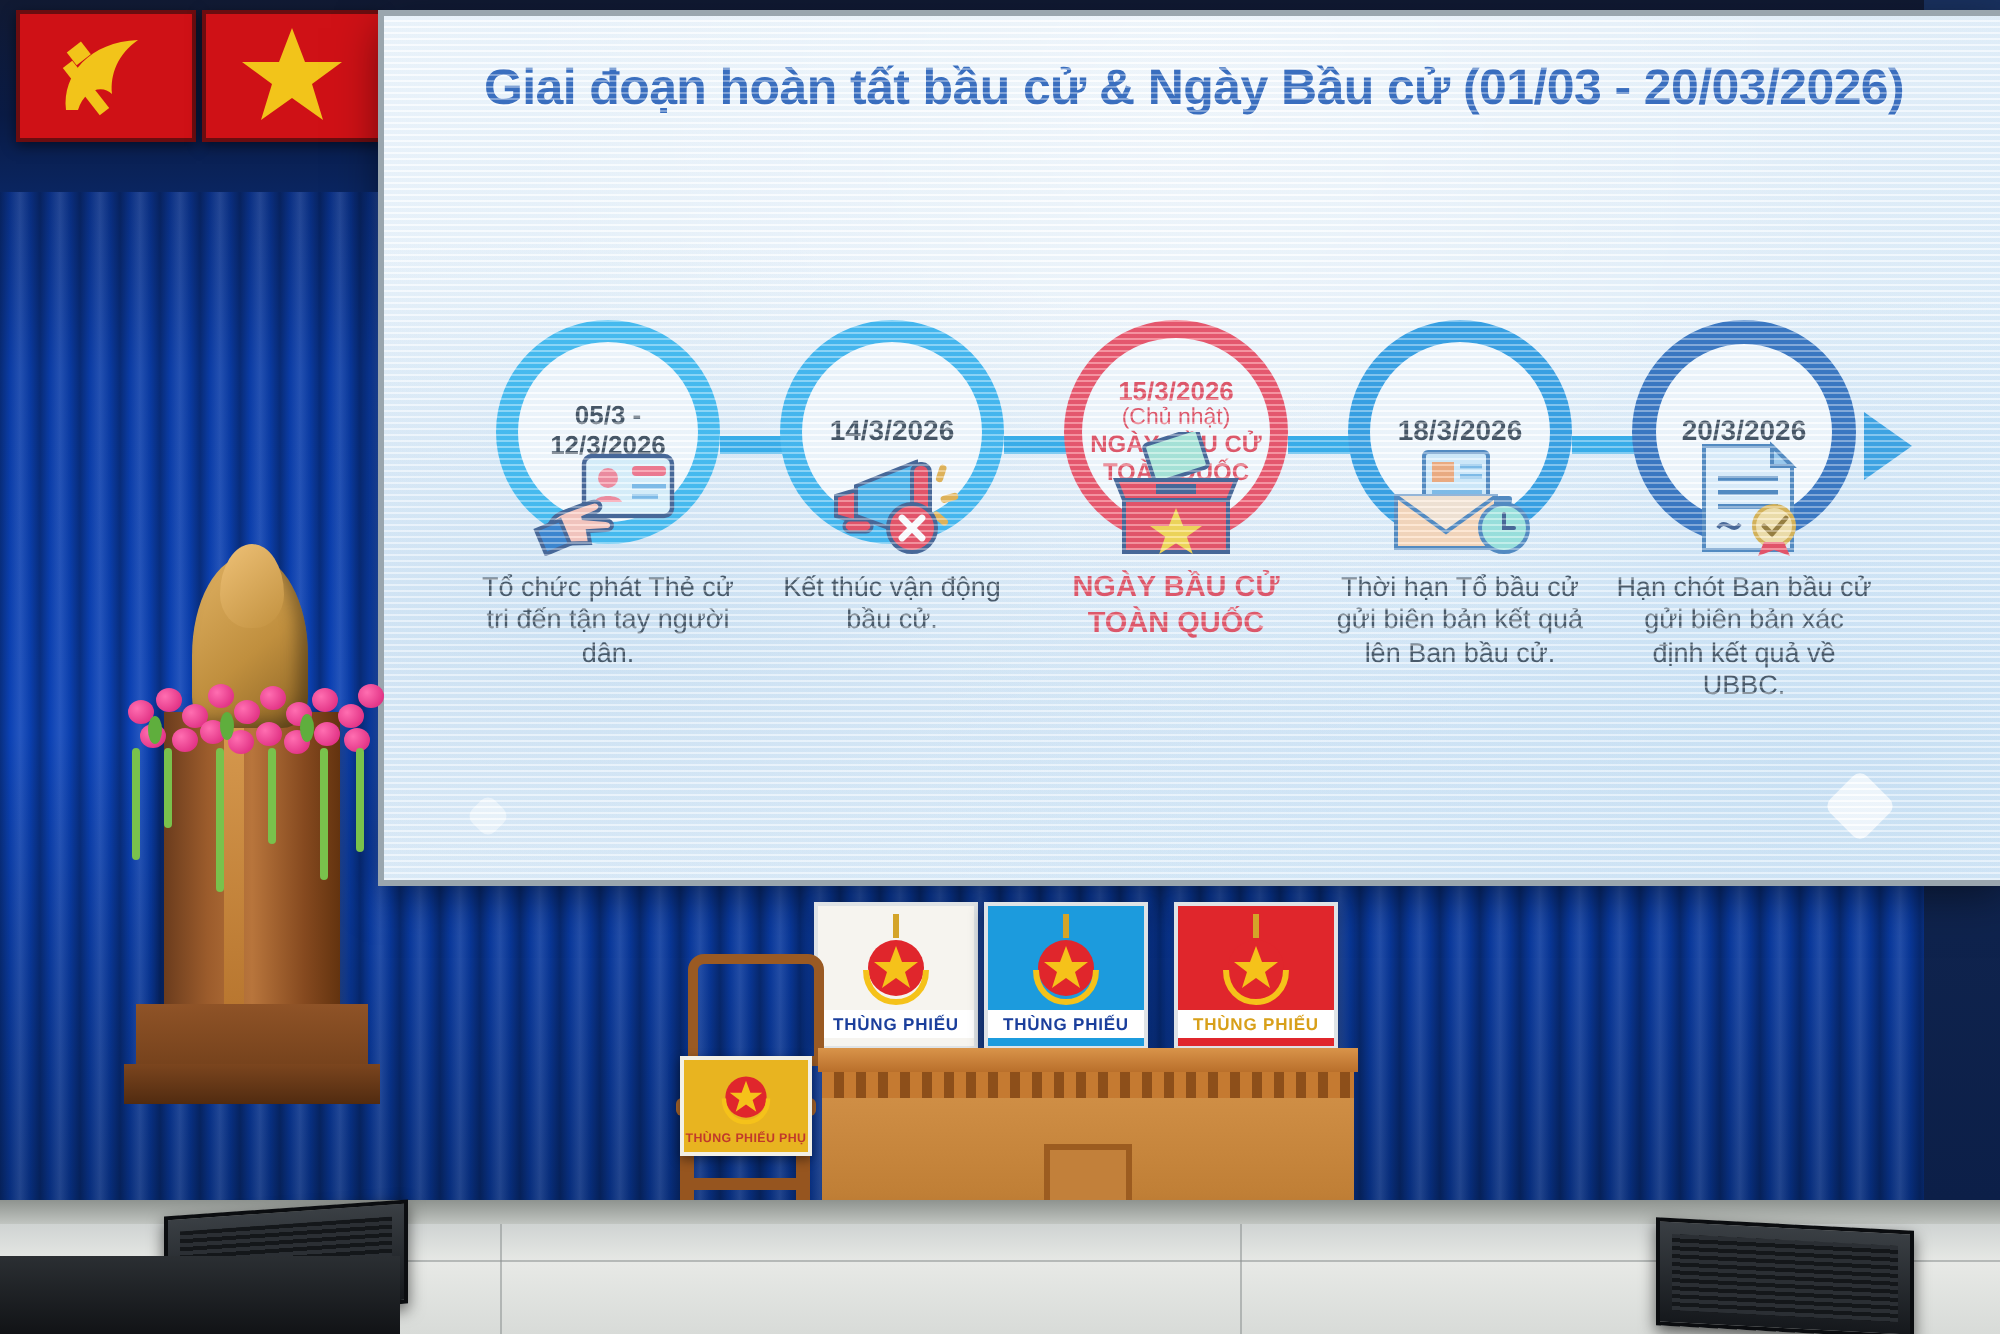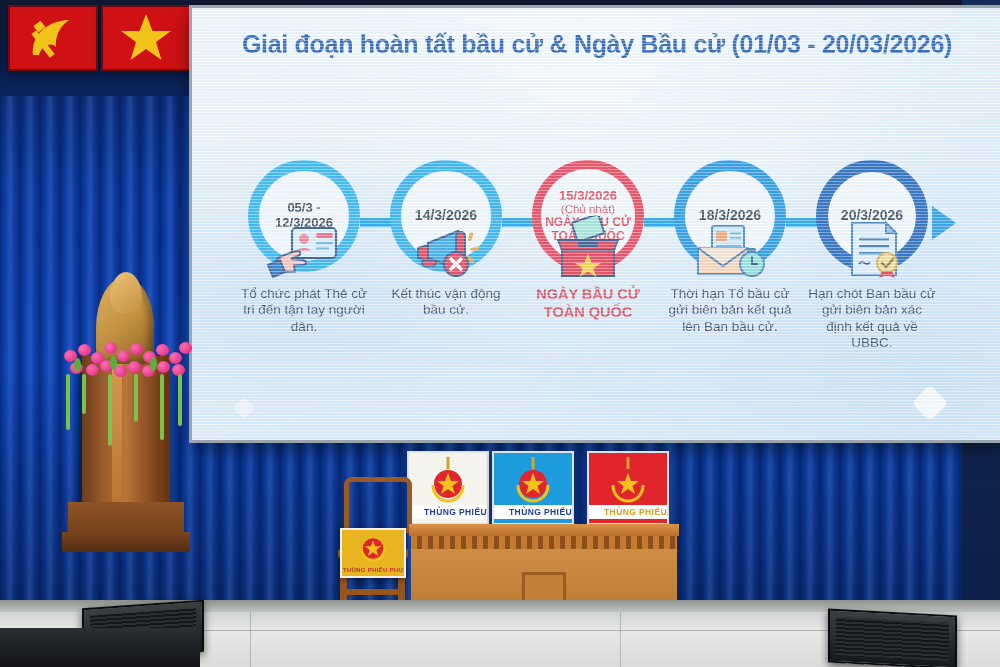--- a/index.html
+++ b/index.html
@@ -112,21 +112,21 @@
     background:#8b4f1a;}
 
   .bbox{position:absolute;width:82px;height:74px;box-sizing:border-box;
     border:2px solid #dfe3e6;box-shadow:0 3px 7px rgba(0,0,0,.45);
     display:flex;flex-direction:column;align-items:center;justify-content:flex-end;}
   #bbox-1{left:407px;top:451px;background:#f6f4ef;}
   #bbox-2{left:492px;top:451px;background:#1c9bdd;}
   #bbox-3{left:587px;top:451px;background:#e0262c;}
   .bbox .emblem{position:absolute;left:50%;top:14px;transform:translateX(-50%);}
   .bbox .bname{font-size:8.5px;font-weight:bold;letter-spacing:.4px;margin-bottom:4px;
-    background:#fff;width:100%;text-align:right;padding:2px 0;}
+    background:#fff;width:100%;text-align:center;padding:2px 0;}
   #bbox-1 .bname{color:#1b3f9c;}
   #bbox-2 .bname{color:#1b3f9c;}
   #bbox-3 .bname{color:#d8a01a;background:#fff;}
   .bbox-handle{position:absolute;left:50%;top:4px;transform:translateX(-50%);
     width:3px;height:12px;background:#d4a429;}
 
   
   #chair{position:absolute;left:338px;top:477px;width:70px;height:145px;}
   .chair-back{position:absolute;left:6px;top:0;width:58px;height:46px;
     border:5px solid #9a5a23;border-radius:8px 8px 0 0;background:transparent;}

